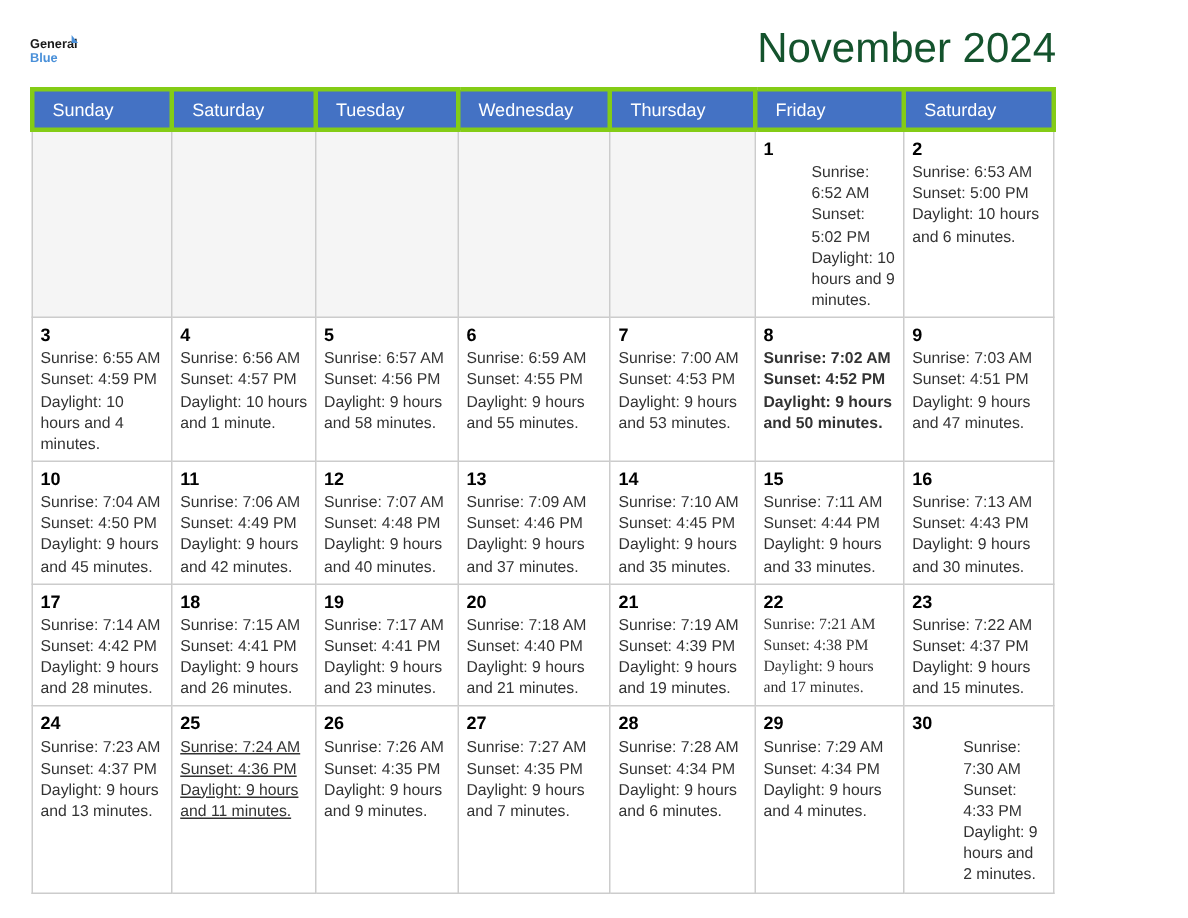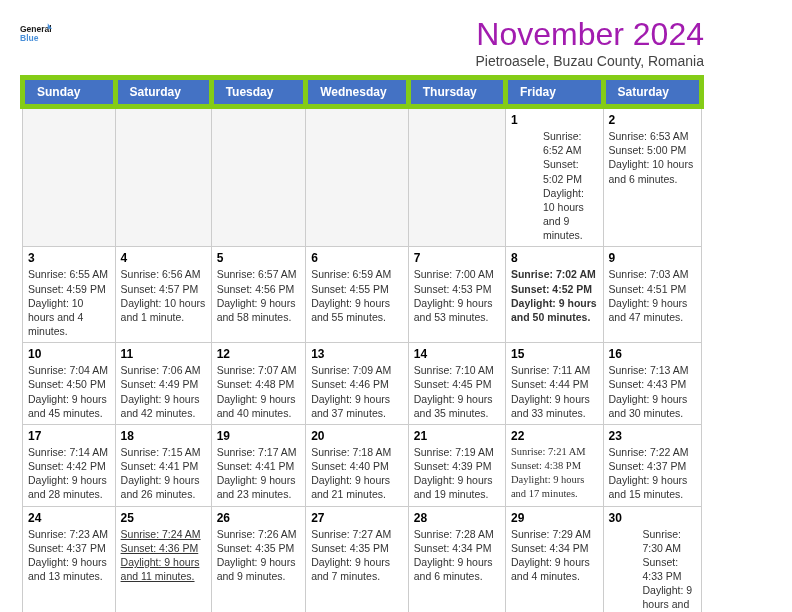--- a/index.html
+++ b/index.html
@@ -22,41 +22,41 @@
     }
     .logo {
       display: flex;
       align-items: center;
       gap: 4px;
     }
     .title-block {
       text-align: right;
     }
     .month-title {
-      font-size: 32px;
+      font-size: 28px;
       font-weight: normal;
-      color: #a21caf;
+      color: #14532d;
     }
     .location {
       font-size: 14px;
       color: #444;
     }
     .calendar {
       width: 100%;
       border-collapse: collapse;
       font-size: 10.5px;
     }
     .calendar th {
       background: #4472C4;
       color: #fff;
       padding: 5px 12px;
       text-align: left;
       font-size: 12px;
-      font-weight: bold;
-      border: 5px solid #84cc16;
+      font-weight: normal;
+      border: 3px solid #84cc16;
     }
     .calendar td {
       border: 1px solid #ccc;
       vertical-align: top;
       padding: 4px 5px;
       width: 108px;
       min-height: 68px;
       background: #fff;
     }
     .calendar td.empty {
@@ -79,21 +79,20 @@
   <div class="header">
     <div class="logo">
     <svg width="32" height="36" viewBox="0 0 60 44">
       <text x="0" y="18" font-size="16" font-weight="bold" fill="#1a1a1a">General</text>
       <text x="0" y="36" font-size="16" font-weight="bold" fill="#4a90d9">Blue</text>
       <polygon points="52,2 60,12 52,12" fill="#4a90d9"></polygon>
     </svg>
   </div>
     <div class="title-block">
       <div class="month-title">November 2024</div>
-      <div class="location">Pietroasele, Buzau County, Romania</div>
     </div>
   </div>
 
   <table class="calendar">
     <thead>
       <tr>
         <th>Sunday</th>
         <th>Saturday</th>
         <th>Tuesday</th>
         <th>Wednesday</th>

